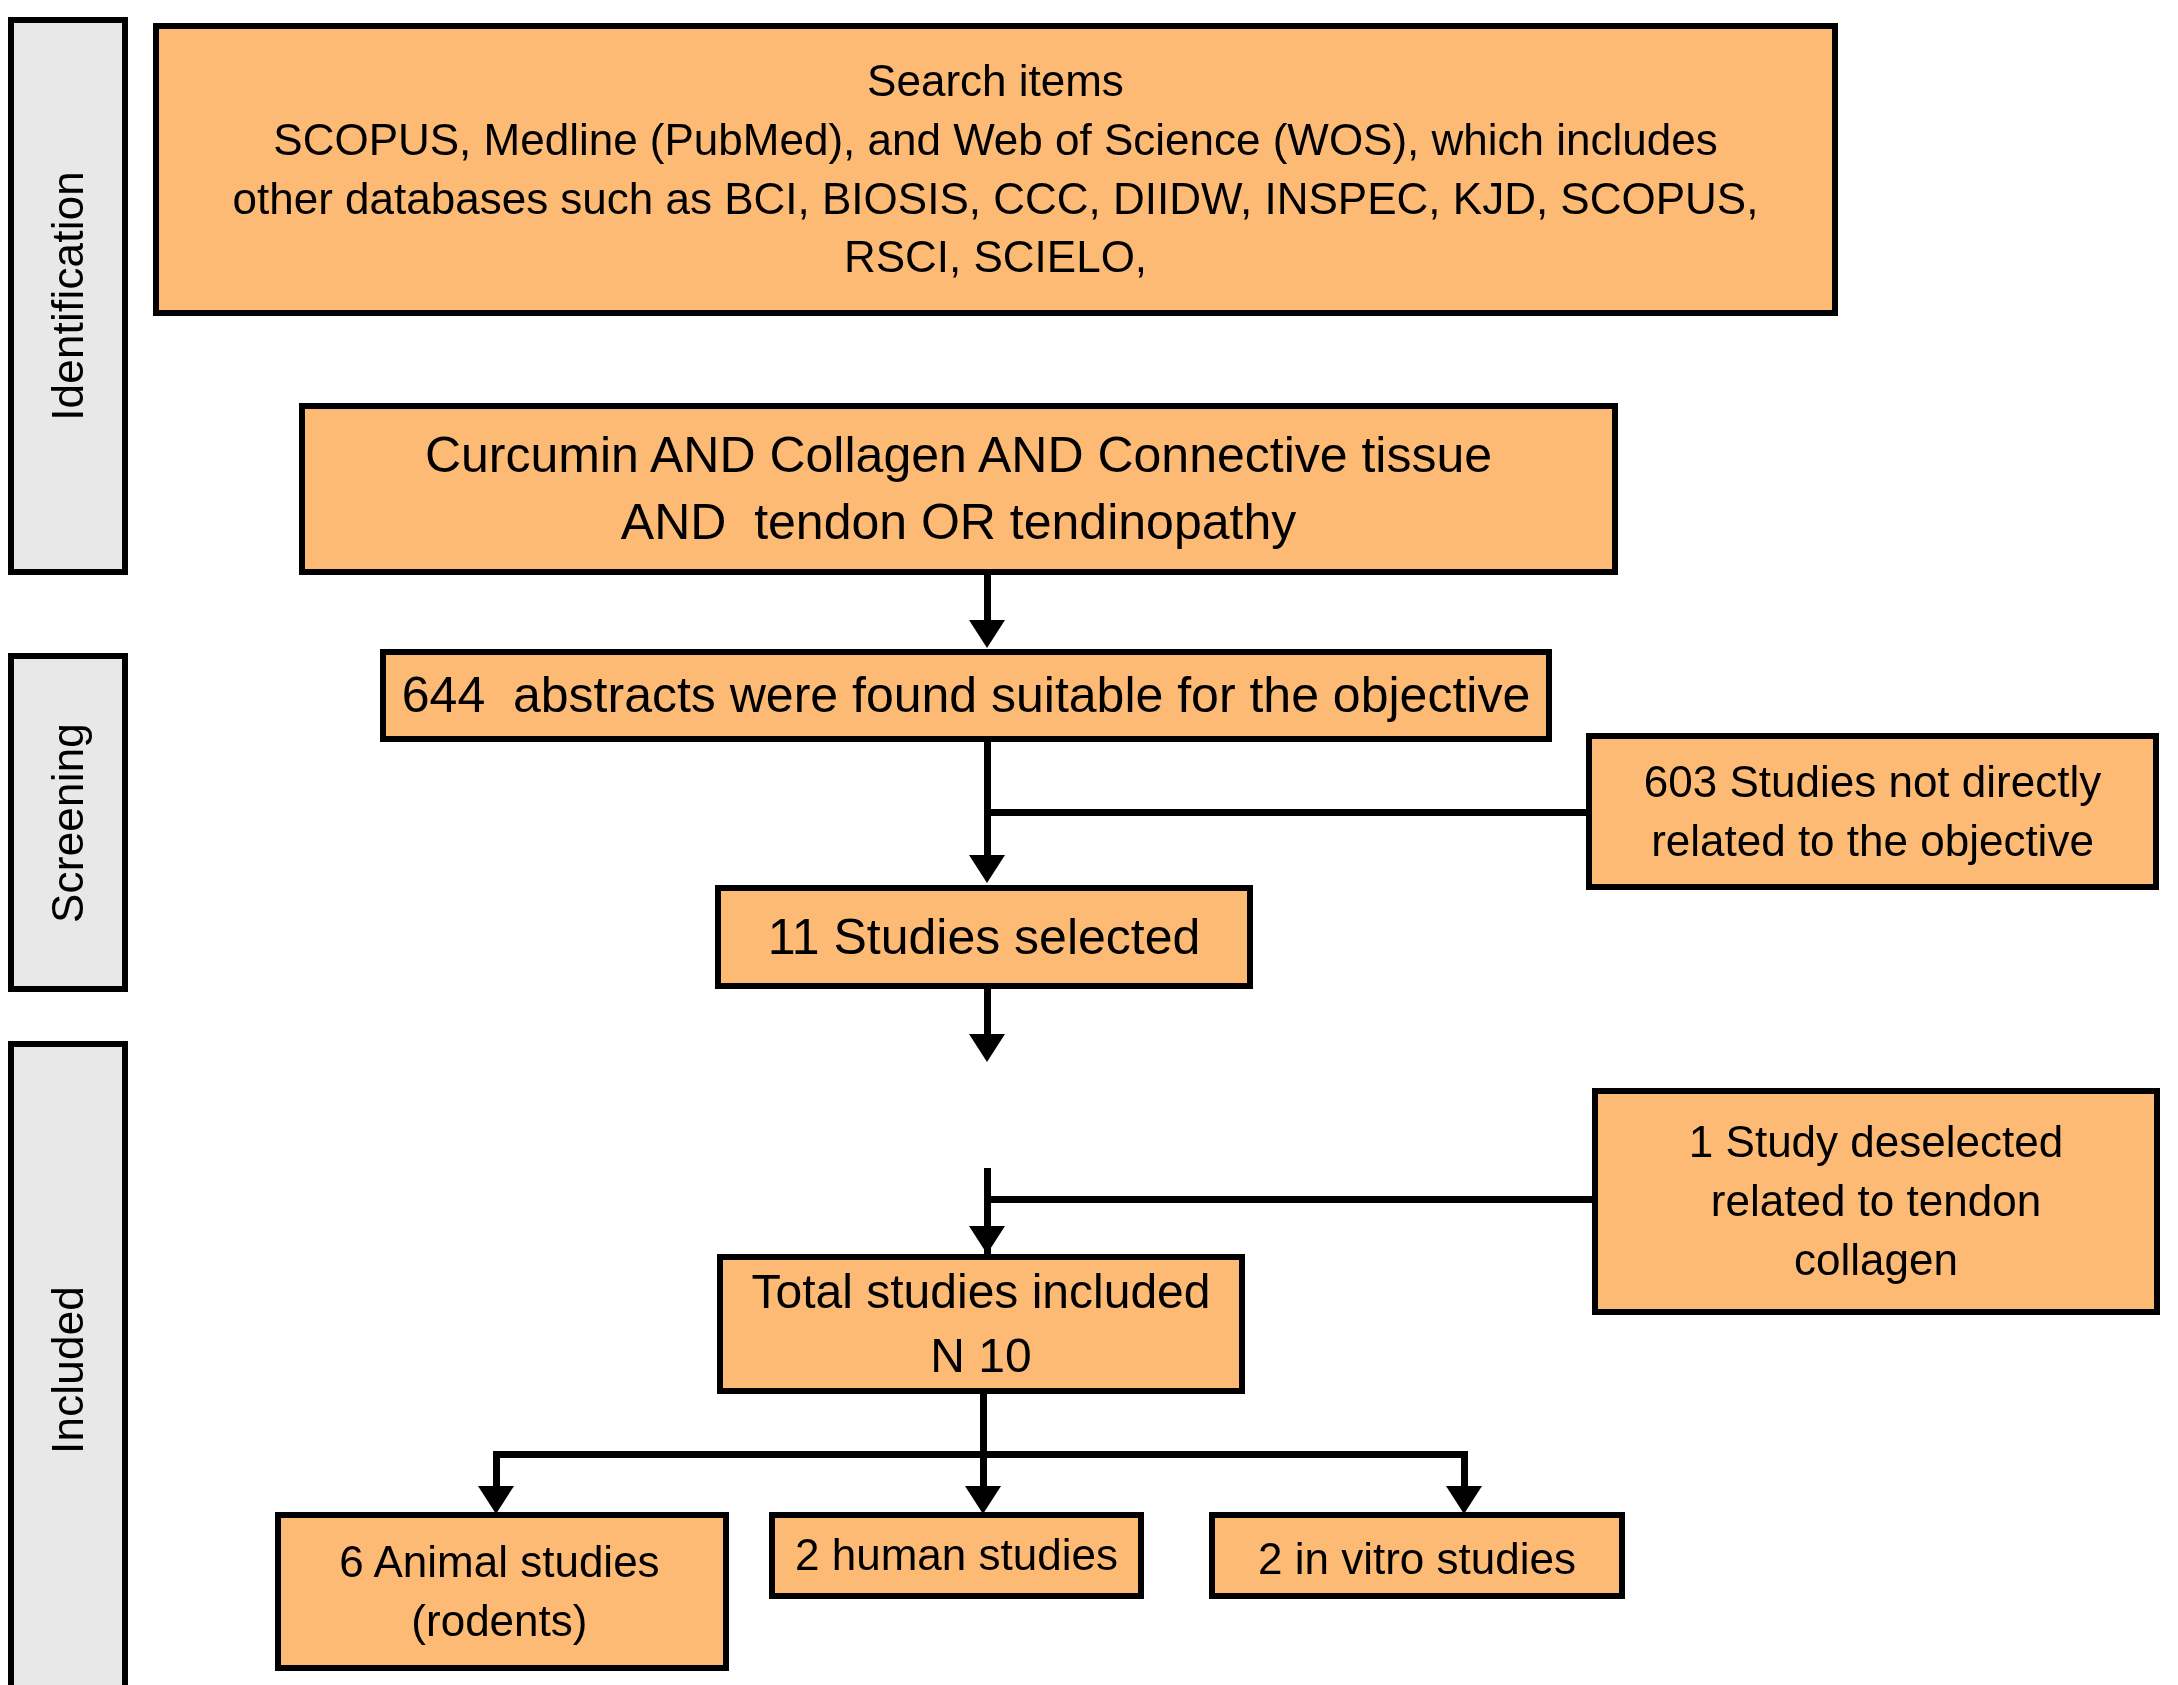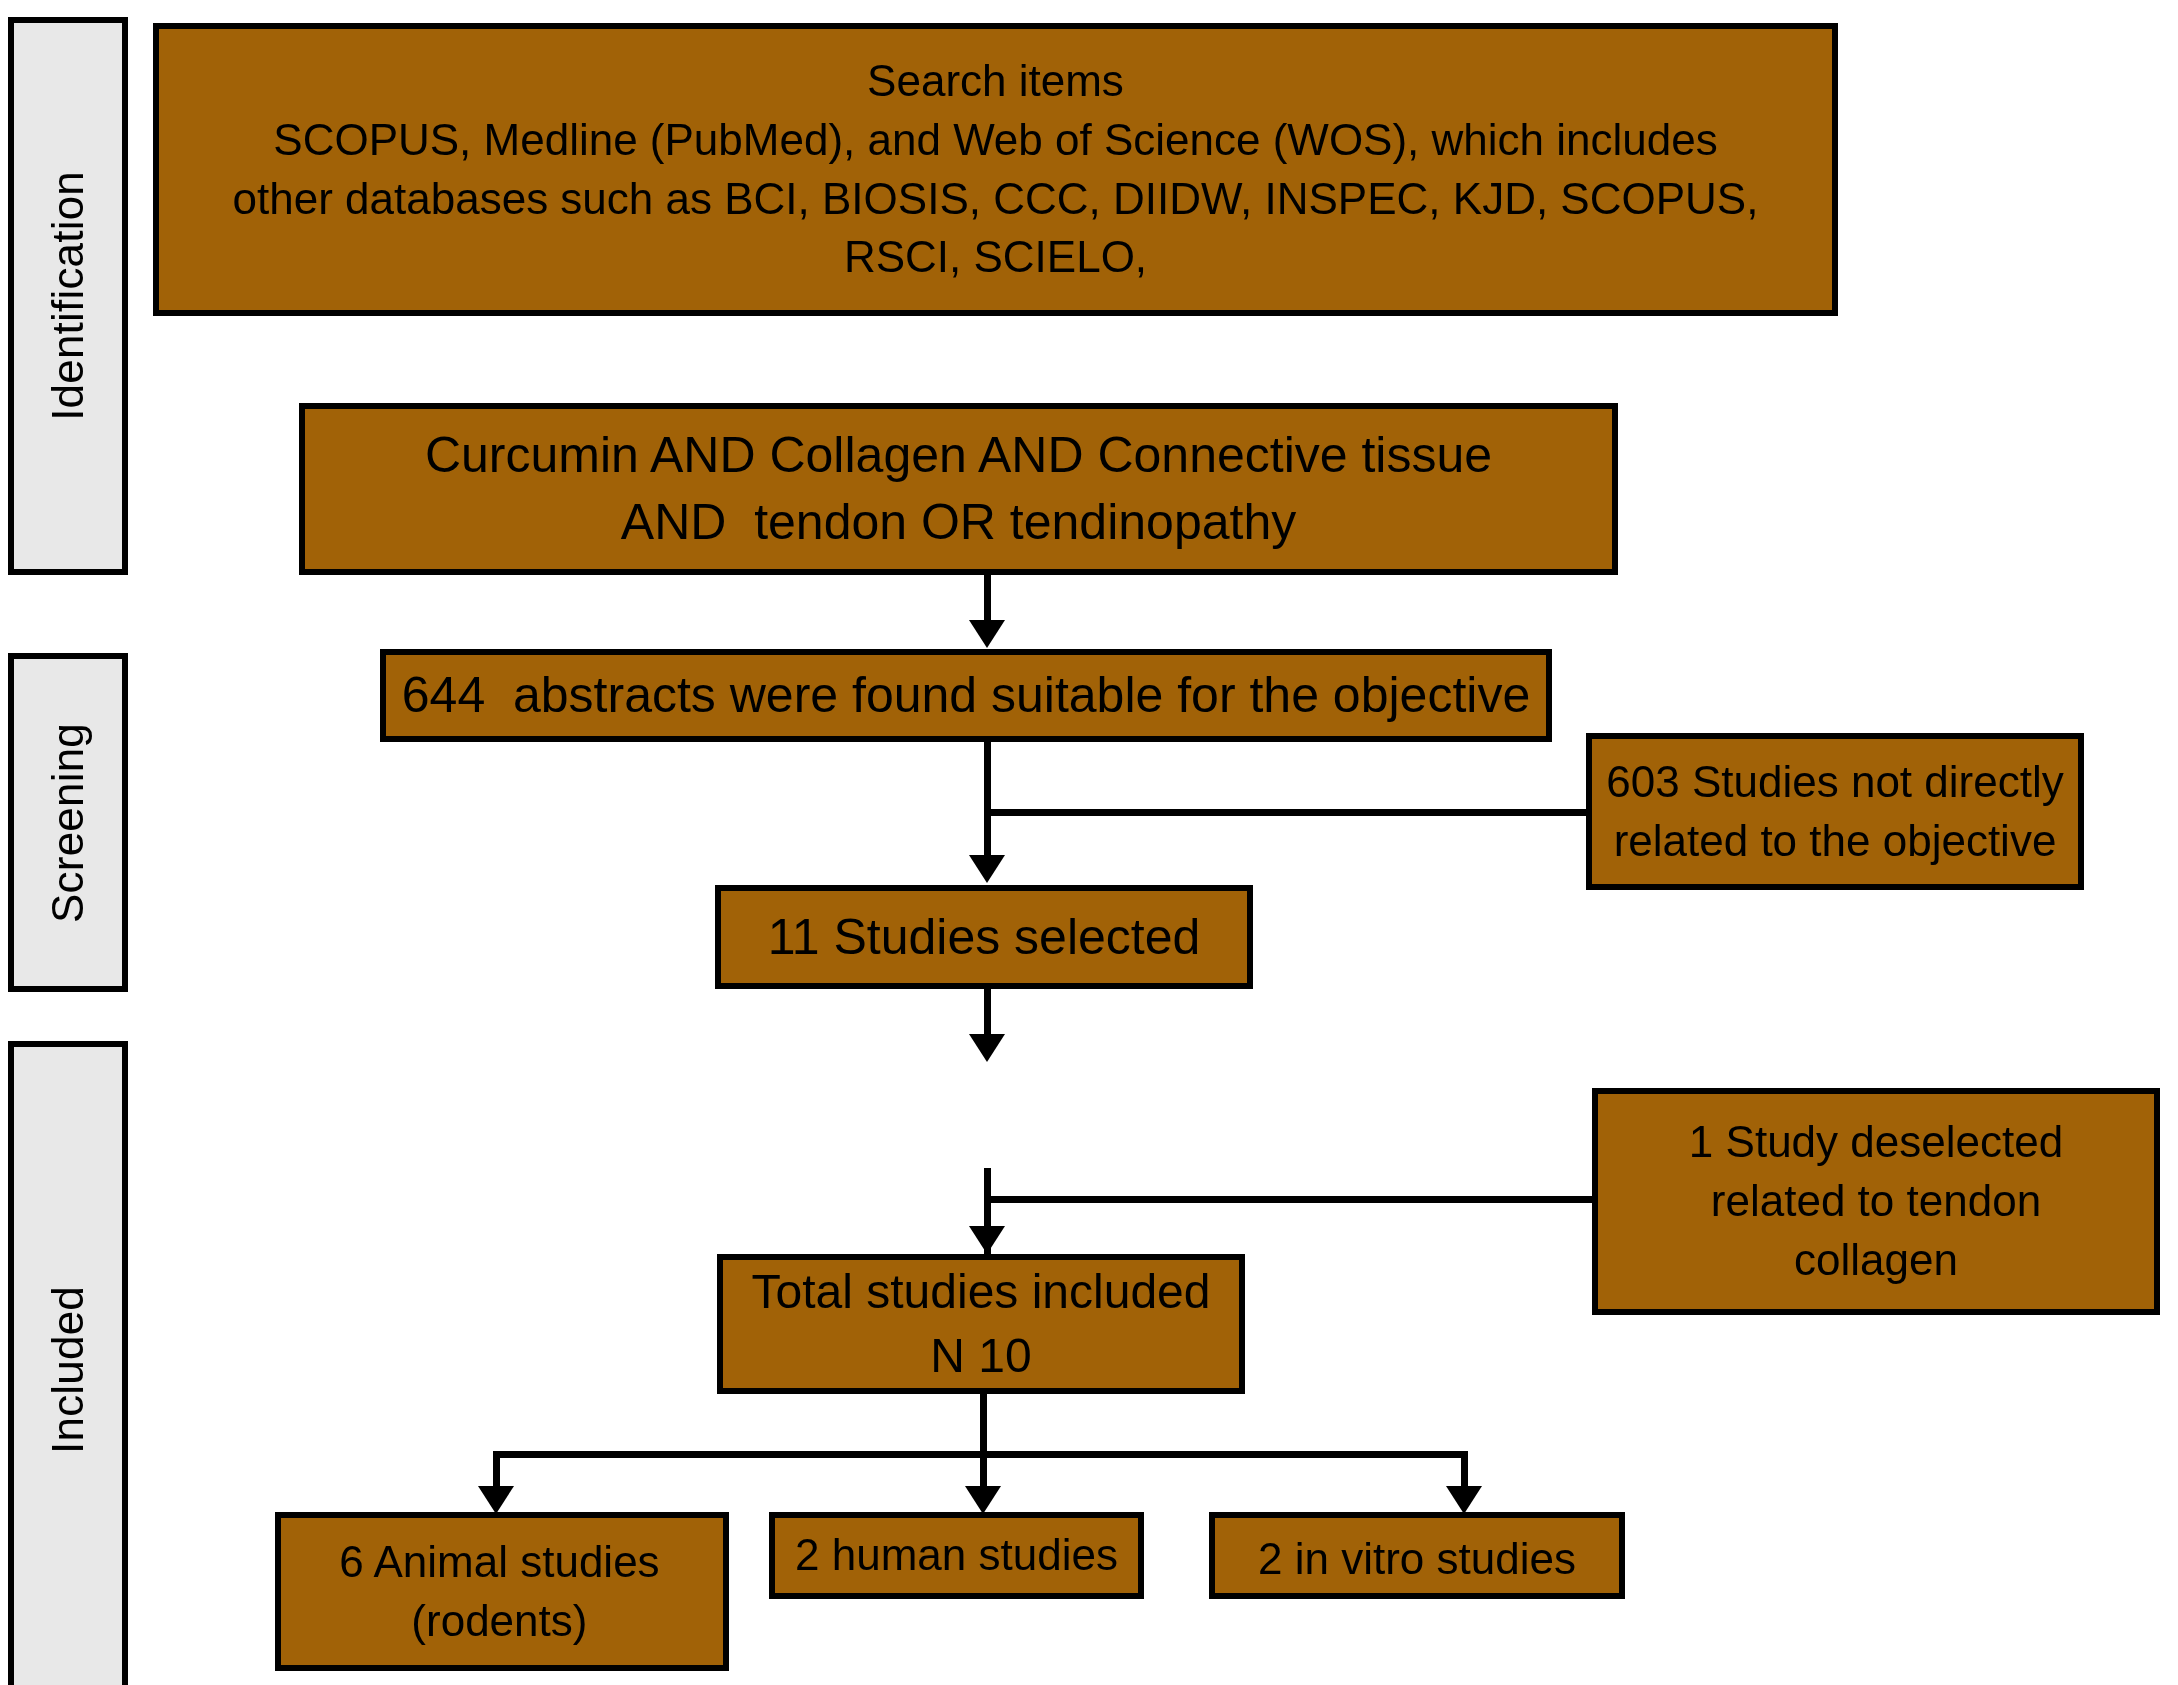--- a/index.html
+++ b/index.html
@@ -33,21 +33,21 @@
     transform: rotate(180deg);
     font-size: 44px;
     color: #000000;
     letter-spacing: 0.2px;
     white-space: nowrap;
     line-height: 1;
   }
   
   .flow-box {
     position: absolute;
-    background: #a16207;
+    background: #fdba74;
     border: 6.6px solid #000000;
     box-sizing: border-box;
     display: flex;
     flex-direction: column;
     align-items: center;
     justify-content: center;
     text-align: center;
     color: #000000;
     padding: 3.8px 13.2px;
   }
@@ -114,21 +114,21 @@
 
   <div class="flow-box fs-48" style="left:380px; top:649px; width:1172px; height:93px;">
     <span class="line">644  abstracts were found suitable for the objective</span>
   </div>
 
   <div class="conn-v" style="left:984px; top:742px; height:115px;"></div>
   <div class="arrow-down" style="left:969px; top:855px;"></div>
 
   <div class="conn-h" style="left:984px; top:809px; width:606px;"></div>
 
-  <div class="flow-box fs-46" style="left:1586px; top:733px; width:498px; height:157px;">
+  <div class="flow-box fs-46" style="left:1586px; top:733px; width:573px; height:157px;">
     <span class="line">603 Studies not directly</span>
     <span class="line">related to the objective</span>
   </div>
 
   <div class="flow-box fs-48" style="left:715px; top:885px; width:538px; height:104px;">
     <span class="line">11 Studies selected</span>
   </div>
 
   <div class="conn-v" style="left:984px; top:989px; height:49px;"></div>
   <div class="arrow-down" style="left:969px; top:1034px;"></div>

